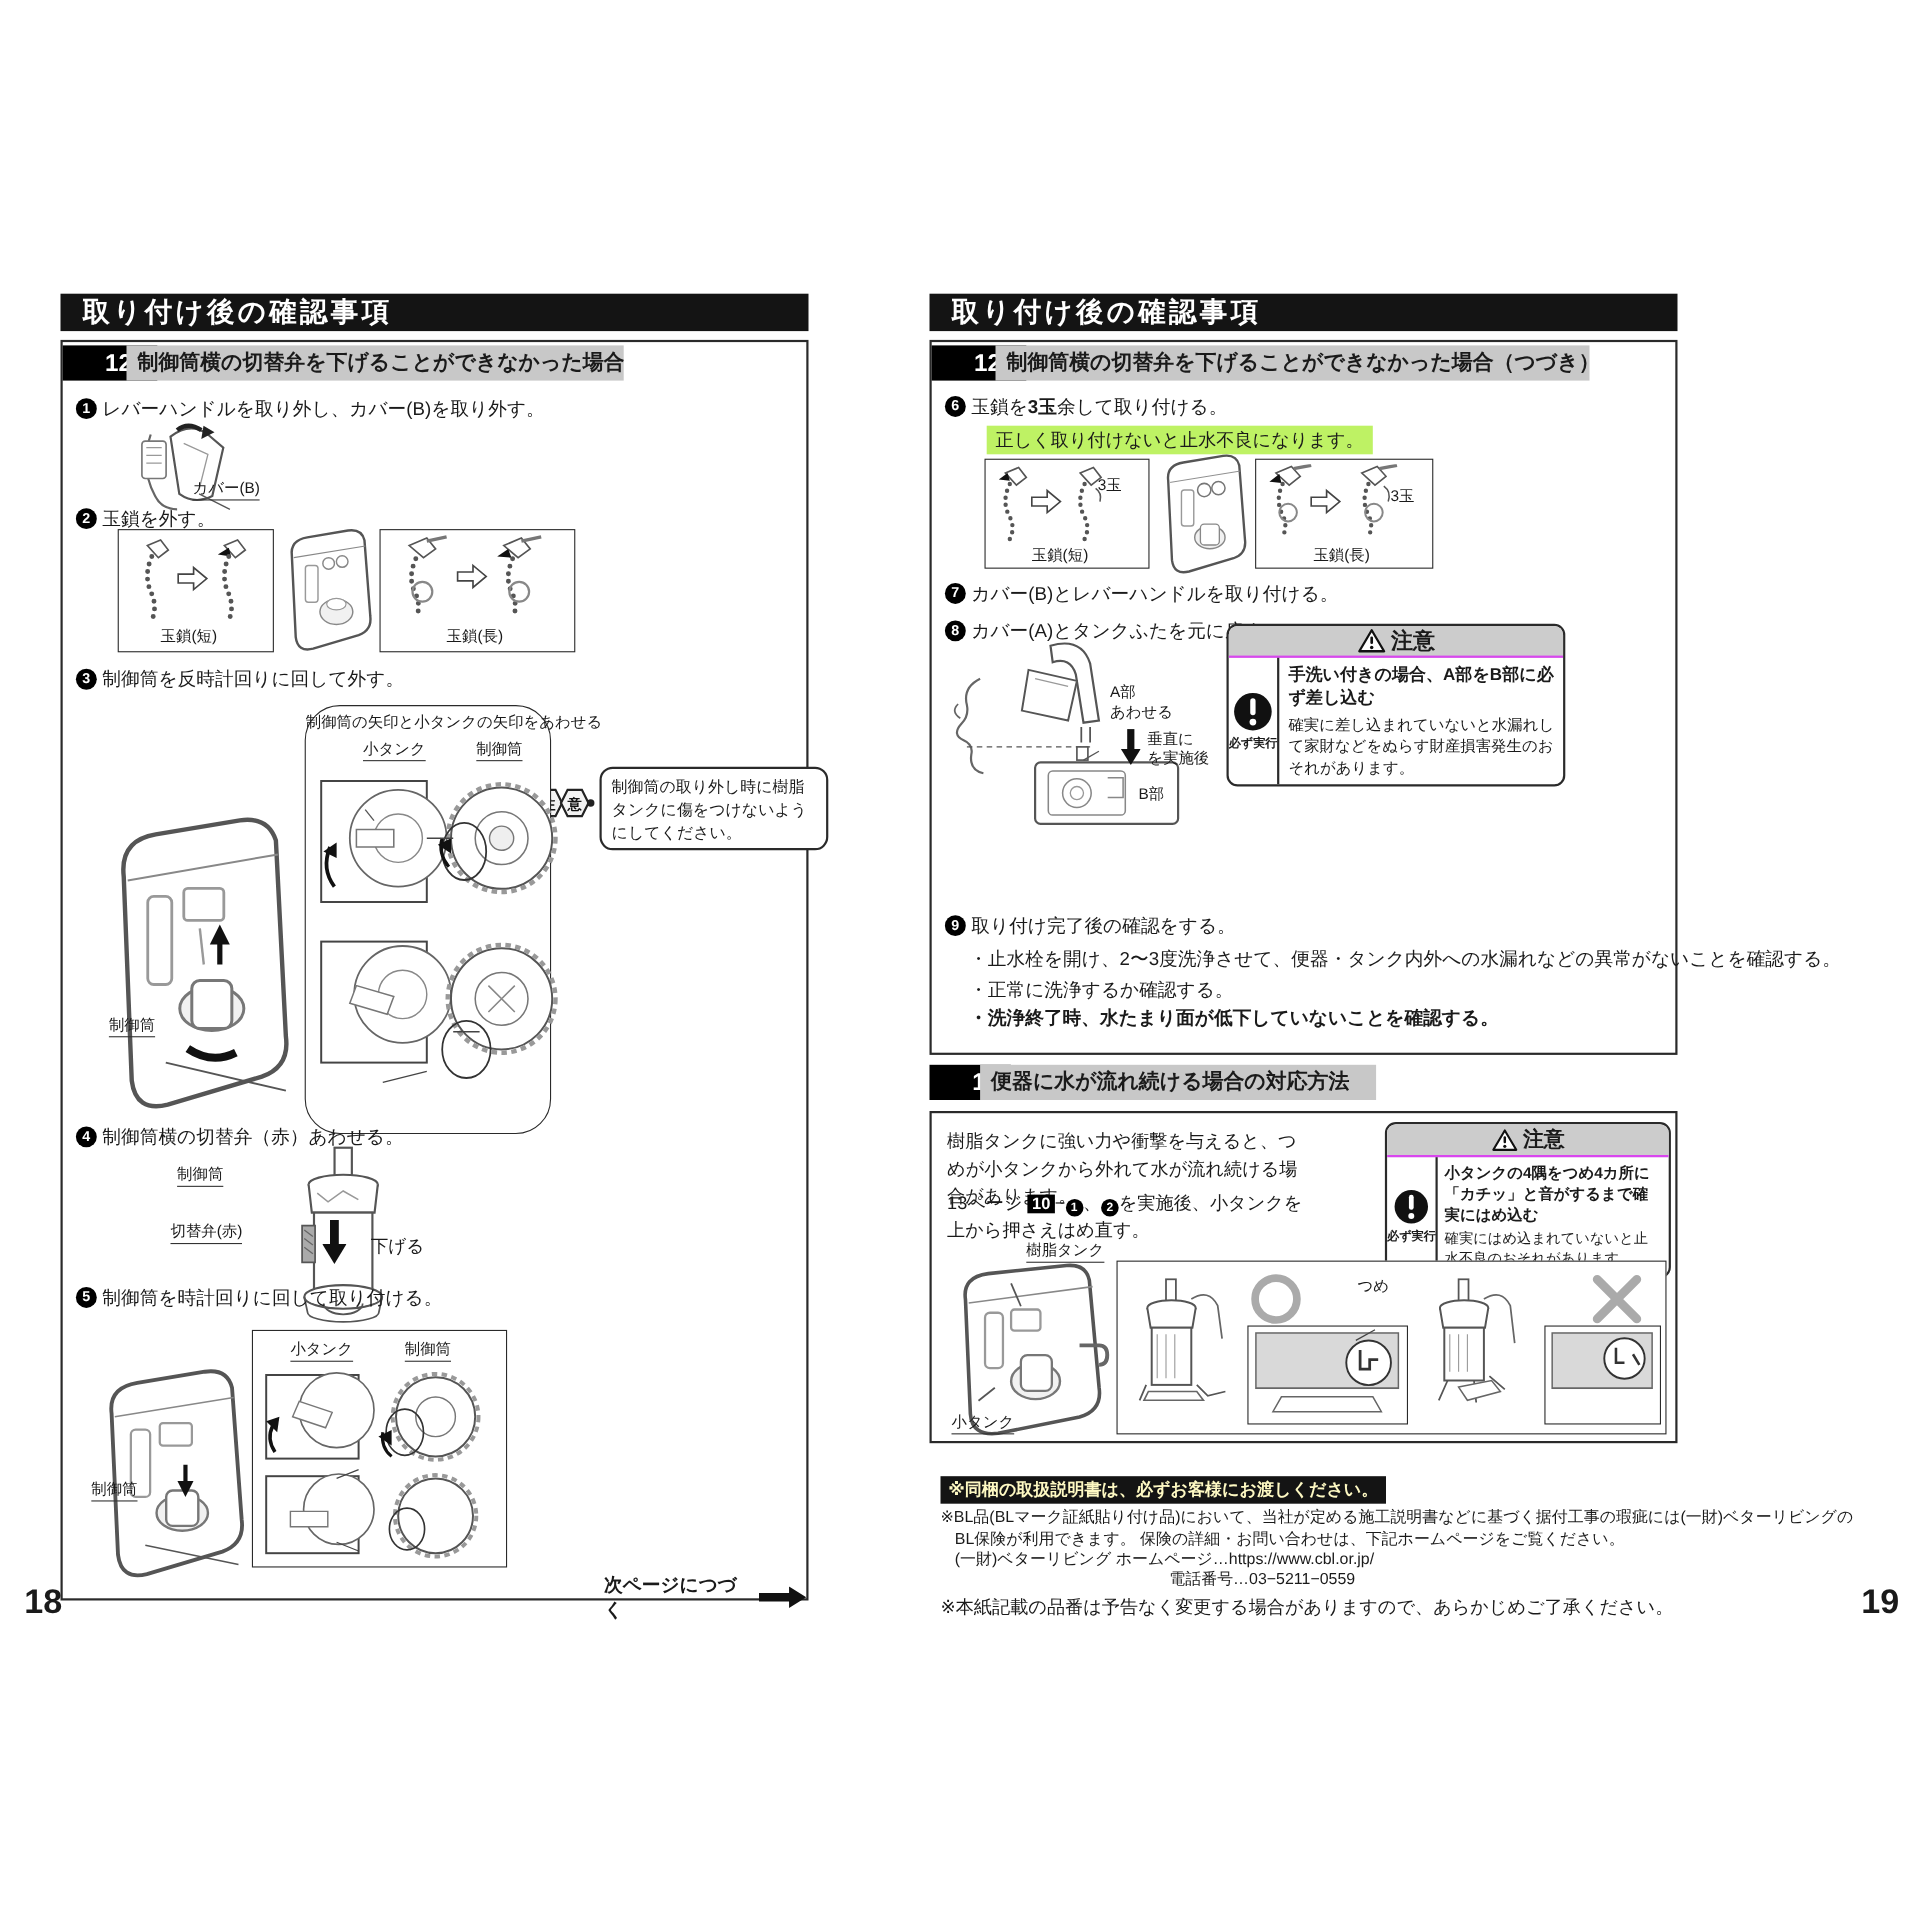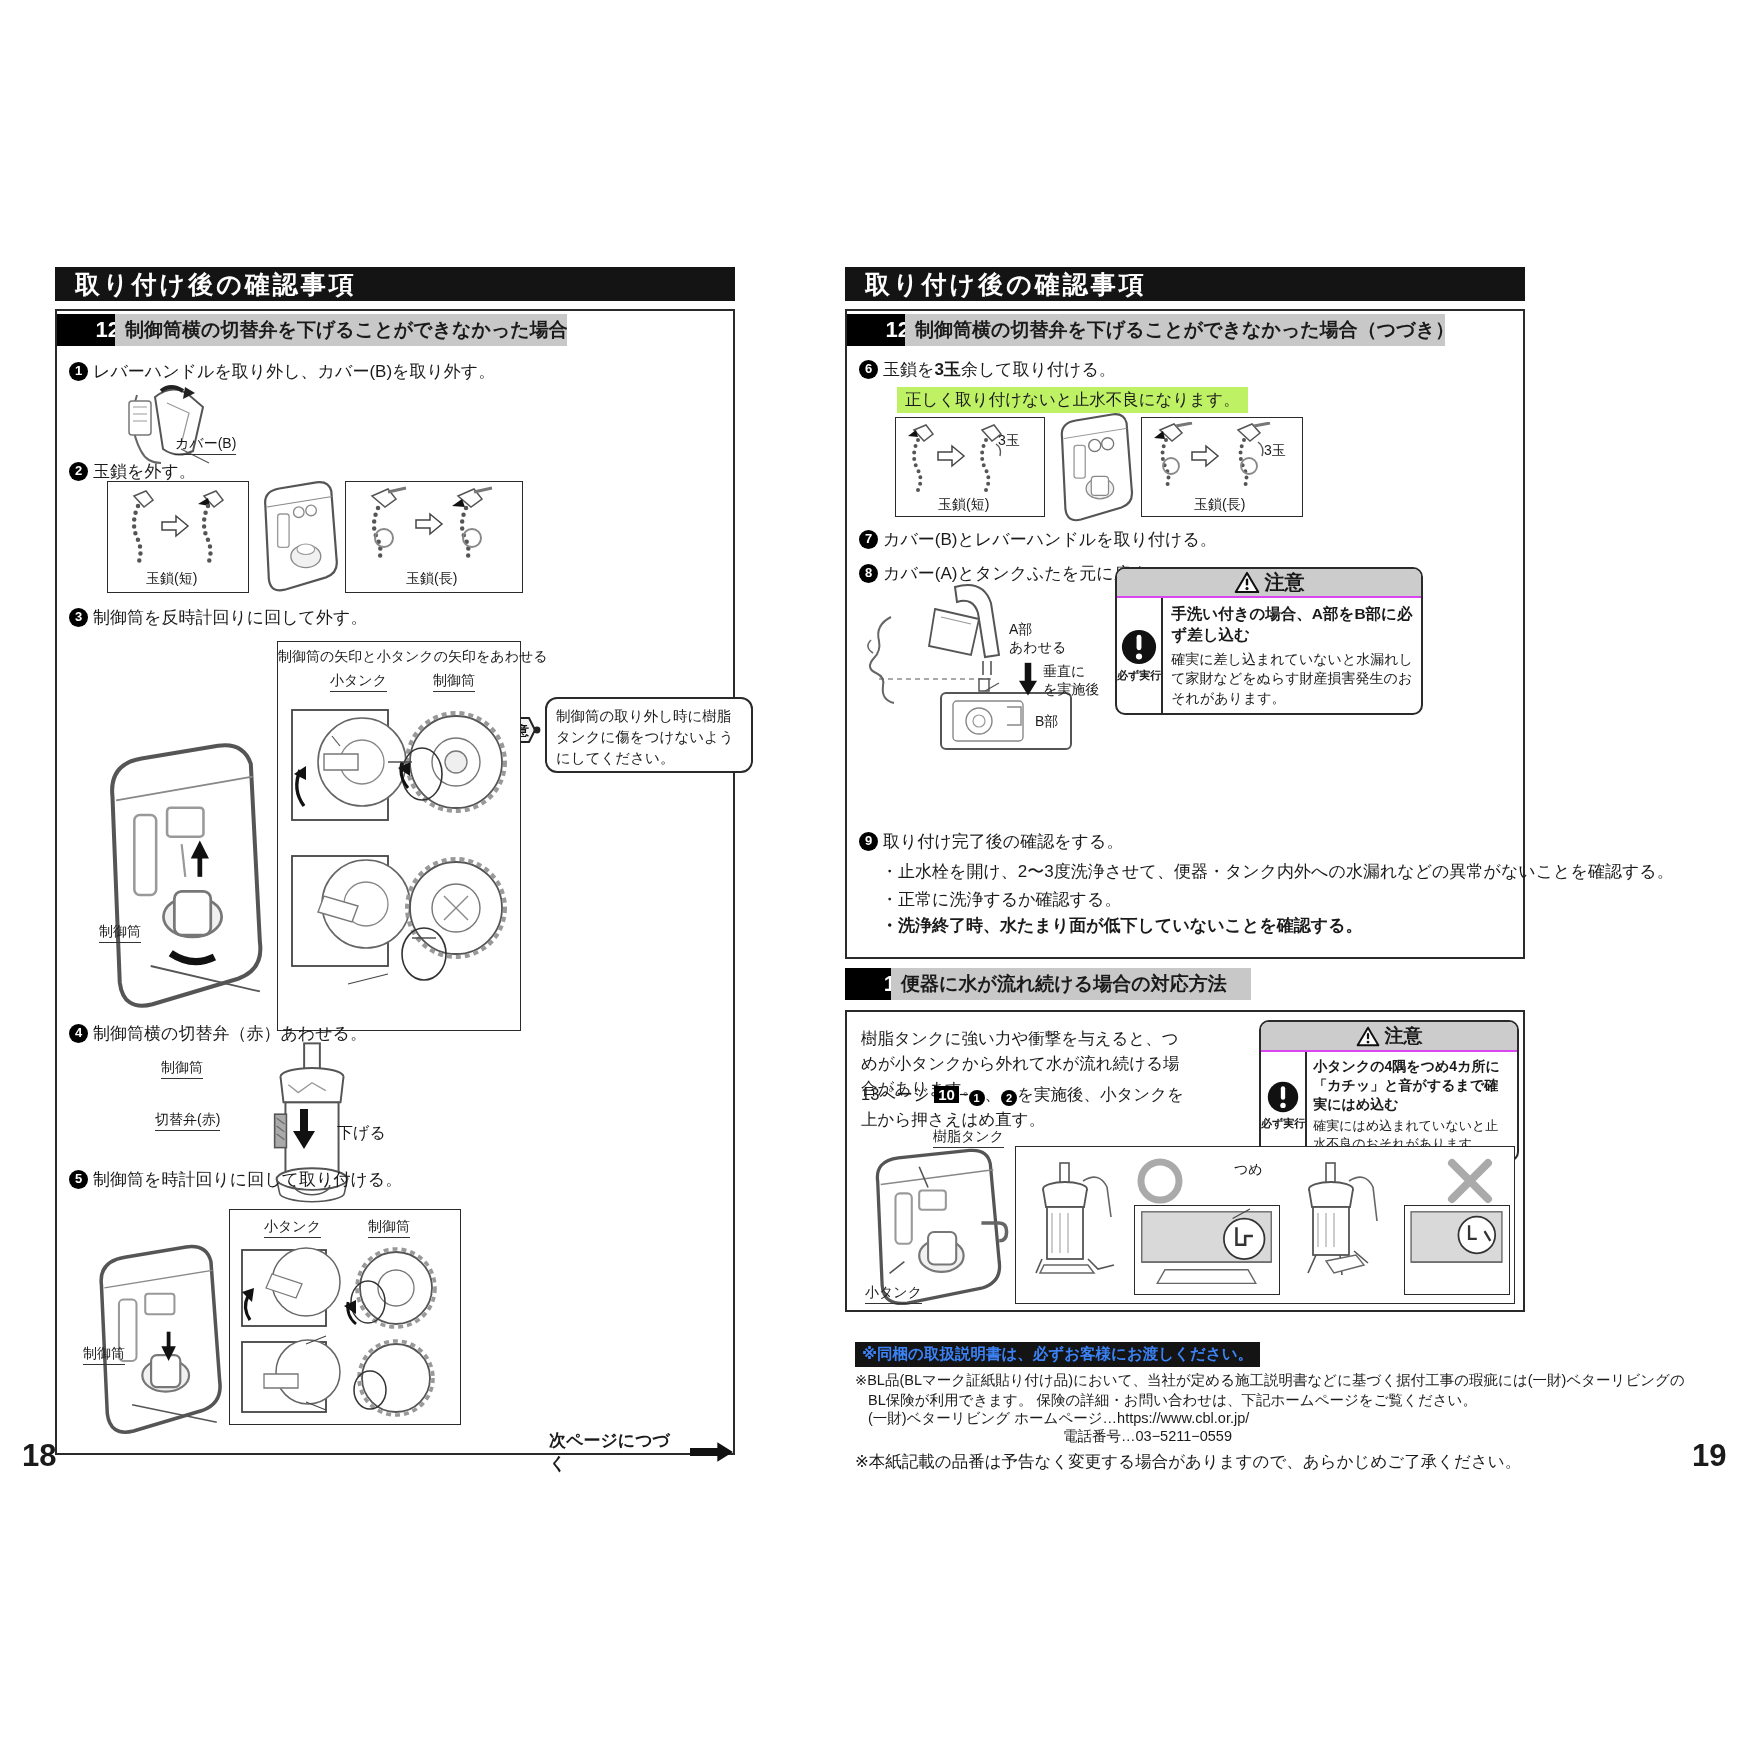--- a/index.html
+++ b/index.html
@@ -32,21 +32,21 @@
   .cicon{border-right:2px solid #2a2a2a;display:flex;flex-direction:column;align-items:center;
          justify-content:center;gap:3px;box-sizing:border-box;}
   .cmust{font-size:11px;font-weight:bold;white-space:nowrap;}
   .ctext{padding:6px 8px;box-sizing:border-box;}
   .cbold{font-weight:bold;font-size:15.5px;line-height:1.35;}
   .cnorm{font-size:14px;line-height:1.4;margin-top:4px;}
   .bullet{font-size:17px;line-height:1.3;white-space:nowrap;margin-left:20px;}
   .bbold{font-weight:bold;}
   .para{font-size:16.5px;line-height:1.5;}
   .refbox{background:#000;color:#fff;font-weight:bold;padding:0 4px;font-size:15px;}
-  .inverse{background:#141414;color:#3b82f6;font-weight:bold;font-size:15.5px;padding:2px 7px;white-space:nowrap;}
+  .inverse{background:#141414;color:#fef9c3;font-weight:bold;font-size:15.5px;padding:2px 7px;white-space:nowrap;}
   .fnote{font-size:14.5px;line-height:1.45;white-space:nowrap;}
   .fnote-big{font-size:16.5px;white-space:nowrap;}
   .pageno{font-size:31px;font-weight:bold;}
   .nextpage{font-size:17px;font-weight:bold;display:flex;align-items:center;gap:6px;}
   svg{display:block;}
   svg text{font-family:"Liberation Sans","DejaVu Sans",sans-serif;}
 </style>
 </head>
 <body>
 
@@ -145,21 +145,21 @@
       <path d="M52 58 l2 18" stroke="#999" stroke-width="1.2"></path>
       <ellipse cx="58" cy="98" rx="16" ry="11" fill="#f1f1f1" stroke="#777" stroke-width="1.5"></ellipse>
       <rect x="48" y="84" width="20" height="24" rx="4" fill="#fff" stroke="#777" stroke-width="1.5"></rect>
       <path d="M62 76 l0 -12" stroke="#111" stroke-width="2.6"></path>
       <polygon points="57,66 67,66 62,56" fill="#111"></polygon>
       <path d="M46 118 q12 8 24 2" stroke="#111" stroke-width="4" fill="none"></path>
       <path d="M35 125 l60 14" stroke="#555" stroke-width="1"></path>
     </svg>
     <span class="abs lbl lblu" style="left:42px;top:612px;">制御筒</span>
 
-    <div class="abs panel" style="left:220px;top:330px;width:244px;height:390px;">
+    <div class="abs panel" style="left:220px;top:330px;width:224px;height:390px;border-radius:32px;">
       <div class="abs lbl" style="left:0;top:6px;width:100%;text-align:center;font-size:14px;">制御筒の矢印と小タンクの矢印をあわせる</div>
       <span class="abs lbl lblu" style="left:52px;top:30px;">小タンク</span>
       <span class="abs lbl lblu" style="left:155px;top:30px;">制御筒</span>
       <svg class="abs" style="left:6px;top:54px;" width="228" height="330" viewBox="0 0 228 330">
 
         <rect x="8" y="14" width="96" height="110" fill="#fff" stroke="#444" stroke-width="1.8"></rect>
         <circle cx="78" cy="66" r="44" fill="#fff" stroke="#666" stroke-width="1.6"></circle>
         <circle cx="78" cy="66" r="22" fill="none" stroke="#888" stroke-width="1.3"></circle>
         <path d="M40 58 h34 v16 h-34 z" fill="#fff" stroke="#777" stroke-width="1.4"></path>
         <path d="M20 110 q-12 -16 -4 -36" fill="none" stroke="#111" stroke-width="3.4"></path>

